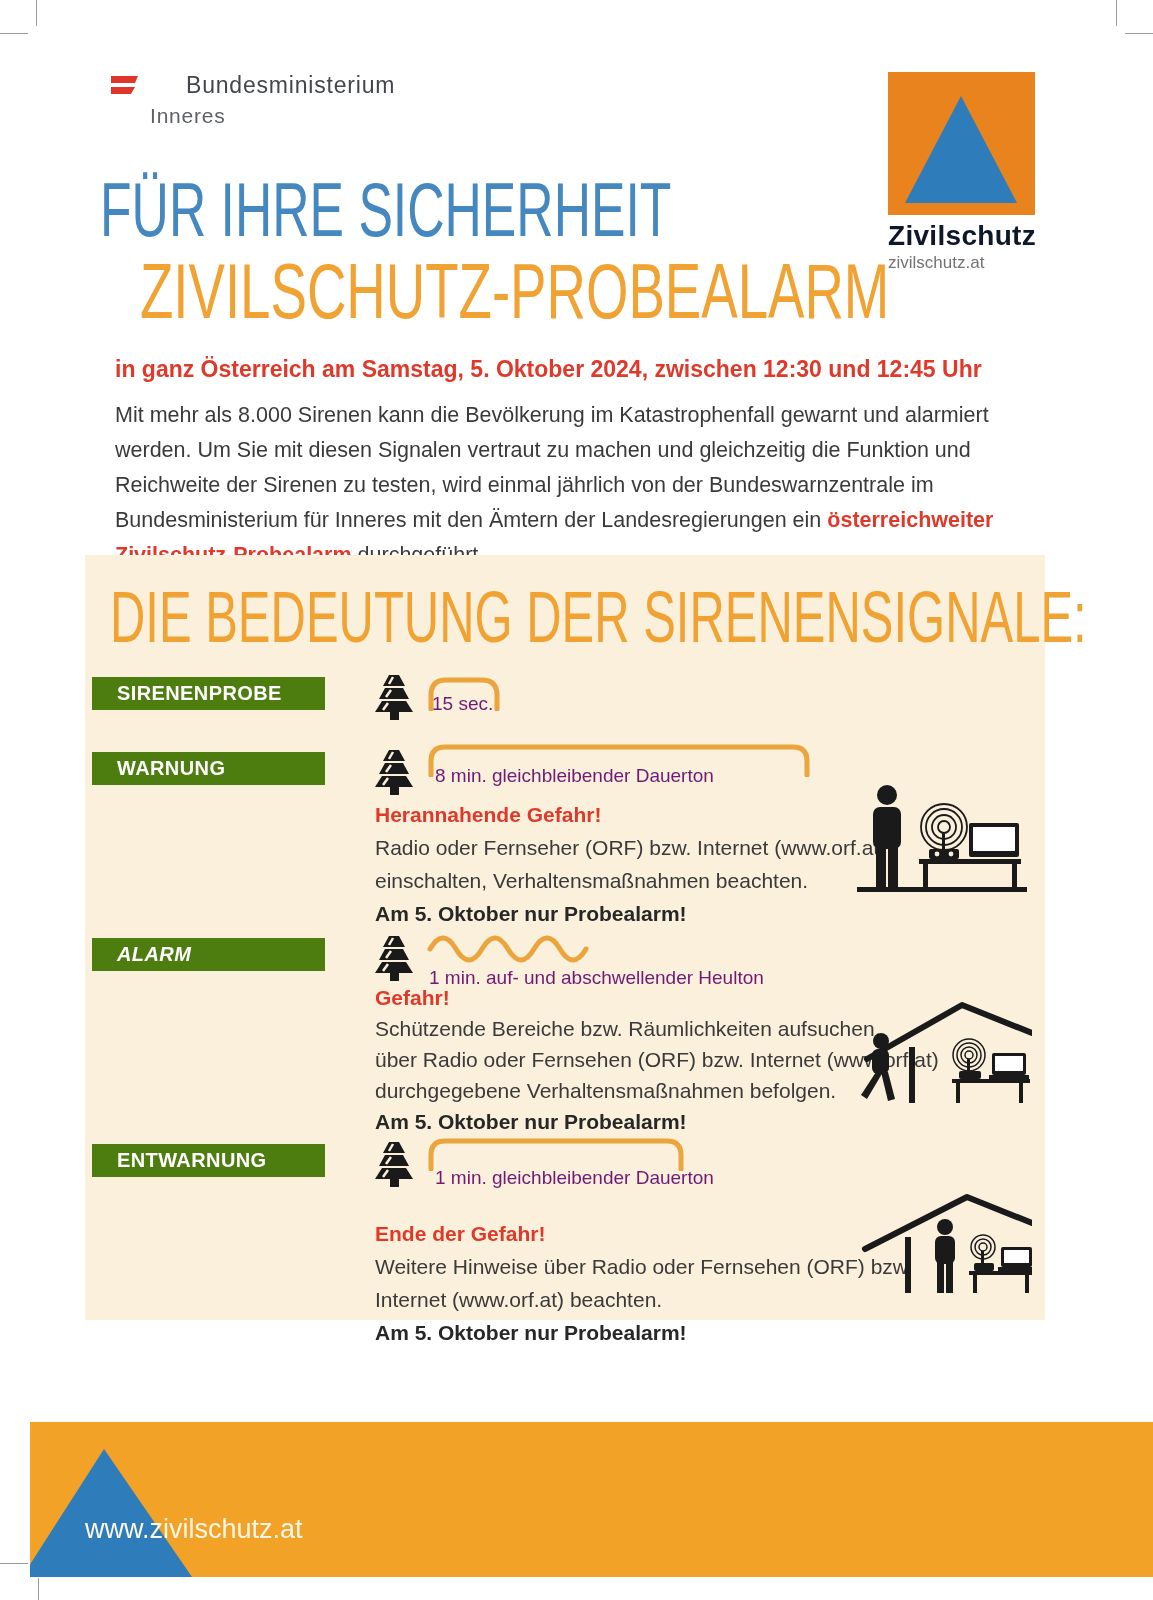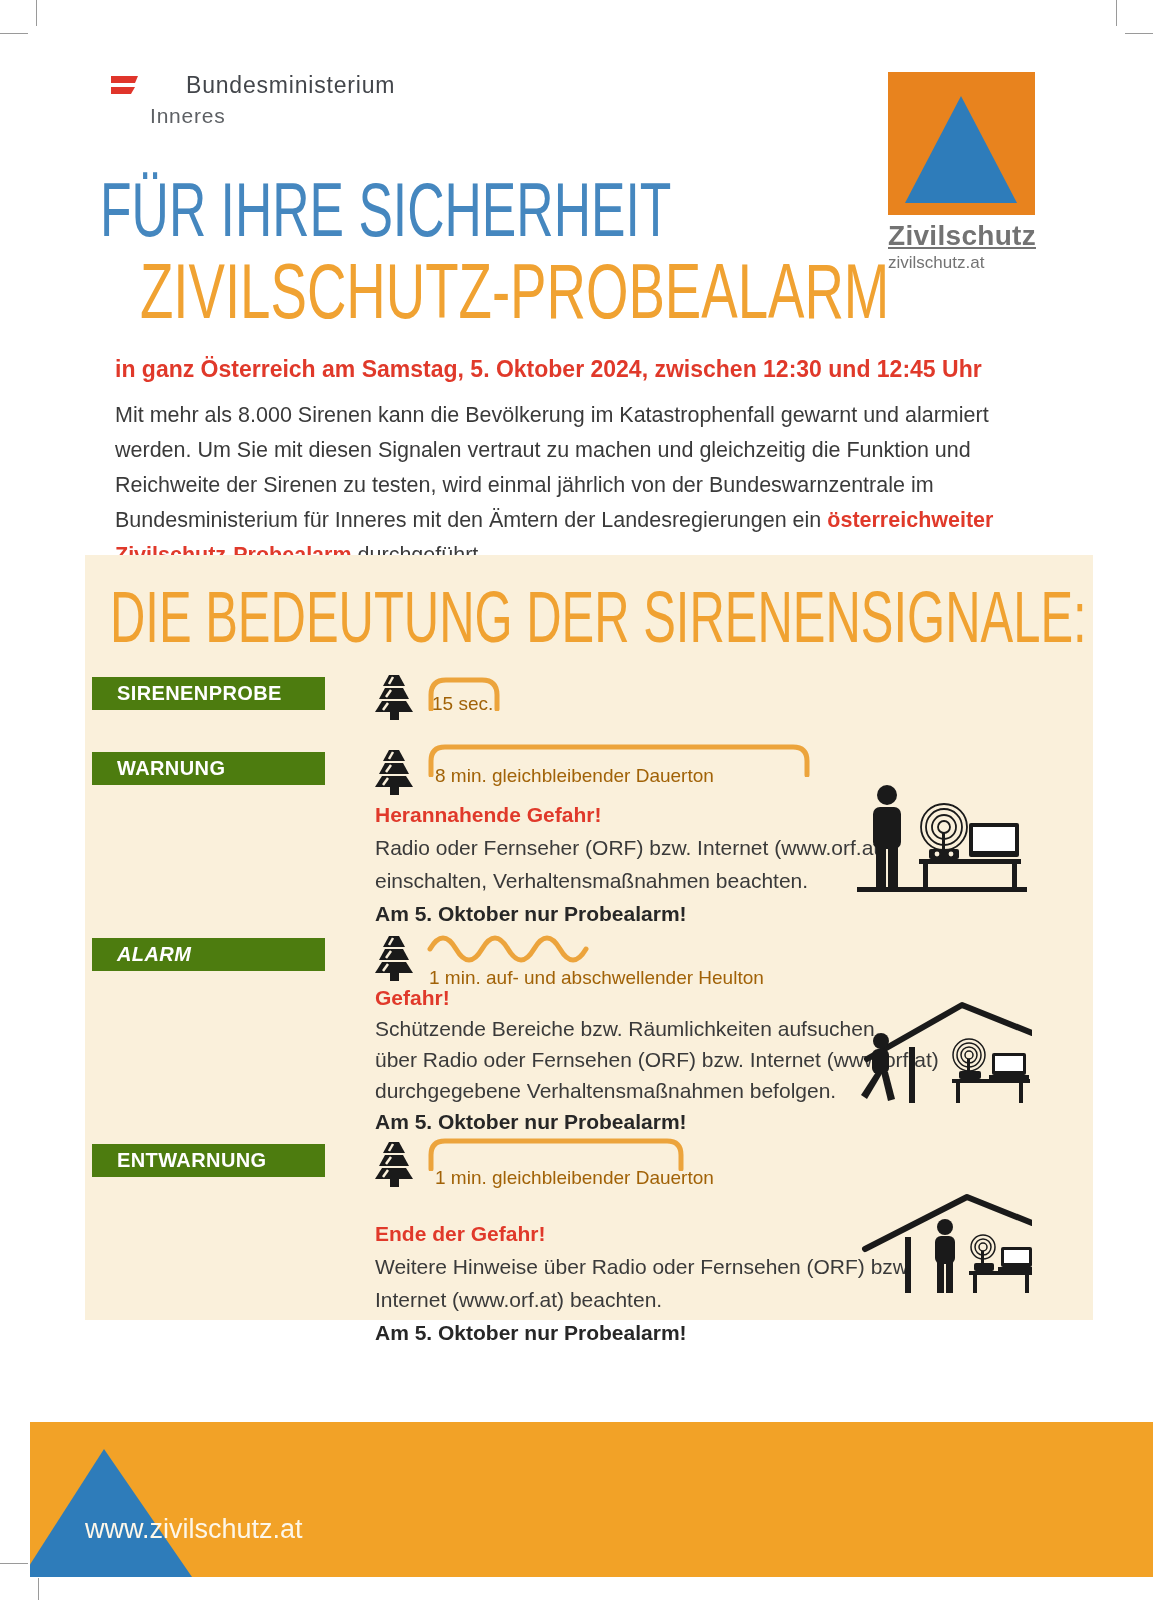--- a/index.html
+++ b/index.html
@@ -6,38 +6,38 @@
   .page{position:relative;width:1153px;height:1600px;background:#ffffff;
         font-family:"Liberation Sans",sans-serif;overflow:hidden;margin:0 auto;}
   .abs{position:absolute;}
   
   .mark{position:absolute;background:#9a9a9a;}
   
   .min-name{left:150px;top:72px;font-size:23px;color:#43464b;letter-spacing:0.8px;margin-left:36px;}
   .min-dept{left:150px;top:104px;font-size:21px;color:#5d6064;letter-spacing:0.8px;}
   
   .zs-box{left:888px;top:72px;width:147px;height:143px;background:#e8831e;}
-  .zs-name{left:888px;top:220px;font-size:28px;font-weight:bold;color:#737373;letter-spacing:0.3px;text-decoration:underline;}
+  .zs-name{left:888px;top:220px;font-size:28px;font-weight:bold;color:#0f172a;letter-spacing:0.3px;}
   .zs-site{left:888px;top:253px;font-size:17px;color:#737373;}
   
   .condensed{white-space:nowrap;transform-origin:left top;line-height:1;}
   .title1{left:100px;top:172px;font-size:76px;color:#4587bf;transform:scaleX(0.68);}
   .title2{left:140px;top:252px;font-size:78px;color:#f0a232;transform:scaleX(0.70);}
   .dateline{left:115px;top:356px;font-size:23px;font-weight:bold;color:#e0392a;}
   .intro{left:115px;top:398px;width:918px;font-size:21.5px;line-height:35px;color:#3a3a3a;}
   .intro .hl{color:#e0392a;font-weight:bold;}
   
-  .panel{left:85px;top:555px;width:960px;height:765px;background:#faf0db;padding-left:48px;}
+  .panel{left:85px;top:555px;width:960px;height:765px;background:#faf0db;}
   .panel-heading{left:25px;top:26px;font-size:72px;color:#f0a232;transform:scaleX(0.68);}
   .sig-label{left:7px;width:233px;height:33px;background:#4d7c0f;color:#ffffff;
              font-weight:bold;font-size:20px;line-height:33px;padding-left:25px;
              box-sizing:border-box;letter-spacing:0.4px;}
   .siren{left:287px;width:44px;height:52px;}
   .sigcell{left:342px;}
-  .sig-duration{position:absolute;font-size:19px;color:#a16207;white-space:nowrap;}
+  .sig-duration{position:absolute;font-size:19px;color:#701a75;white-space:nowrap;}
   .desc{left:290px;font-size:21px;line-height:33px;color:#3a3a3a;}
   .desc .alert{color:#e0392a;font-weight:bold;}
   .desc .note{font-weight:bold;color:#272727;}
   .desc-alarm{line-height:31px;}
   
   .footer-bar{left:30px;top:1422px;width:1123px;height:155px;background:#f2a227;overflow:hidden;}
   .footer-url{position:absolute;left:55px;top:92px;font-size:27px;color:#fdf7e9;}
 </style>
 </head>
 <body>

